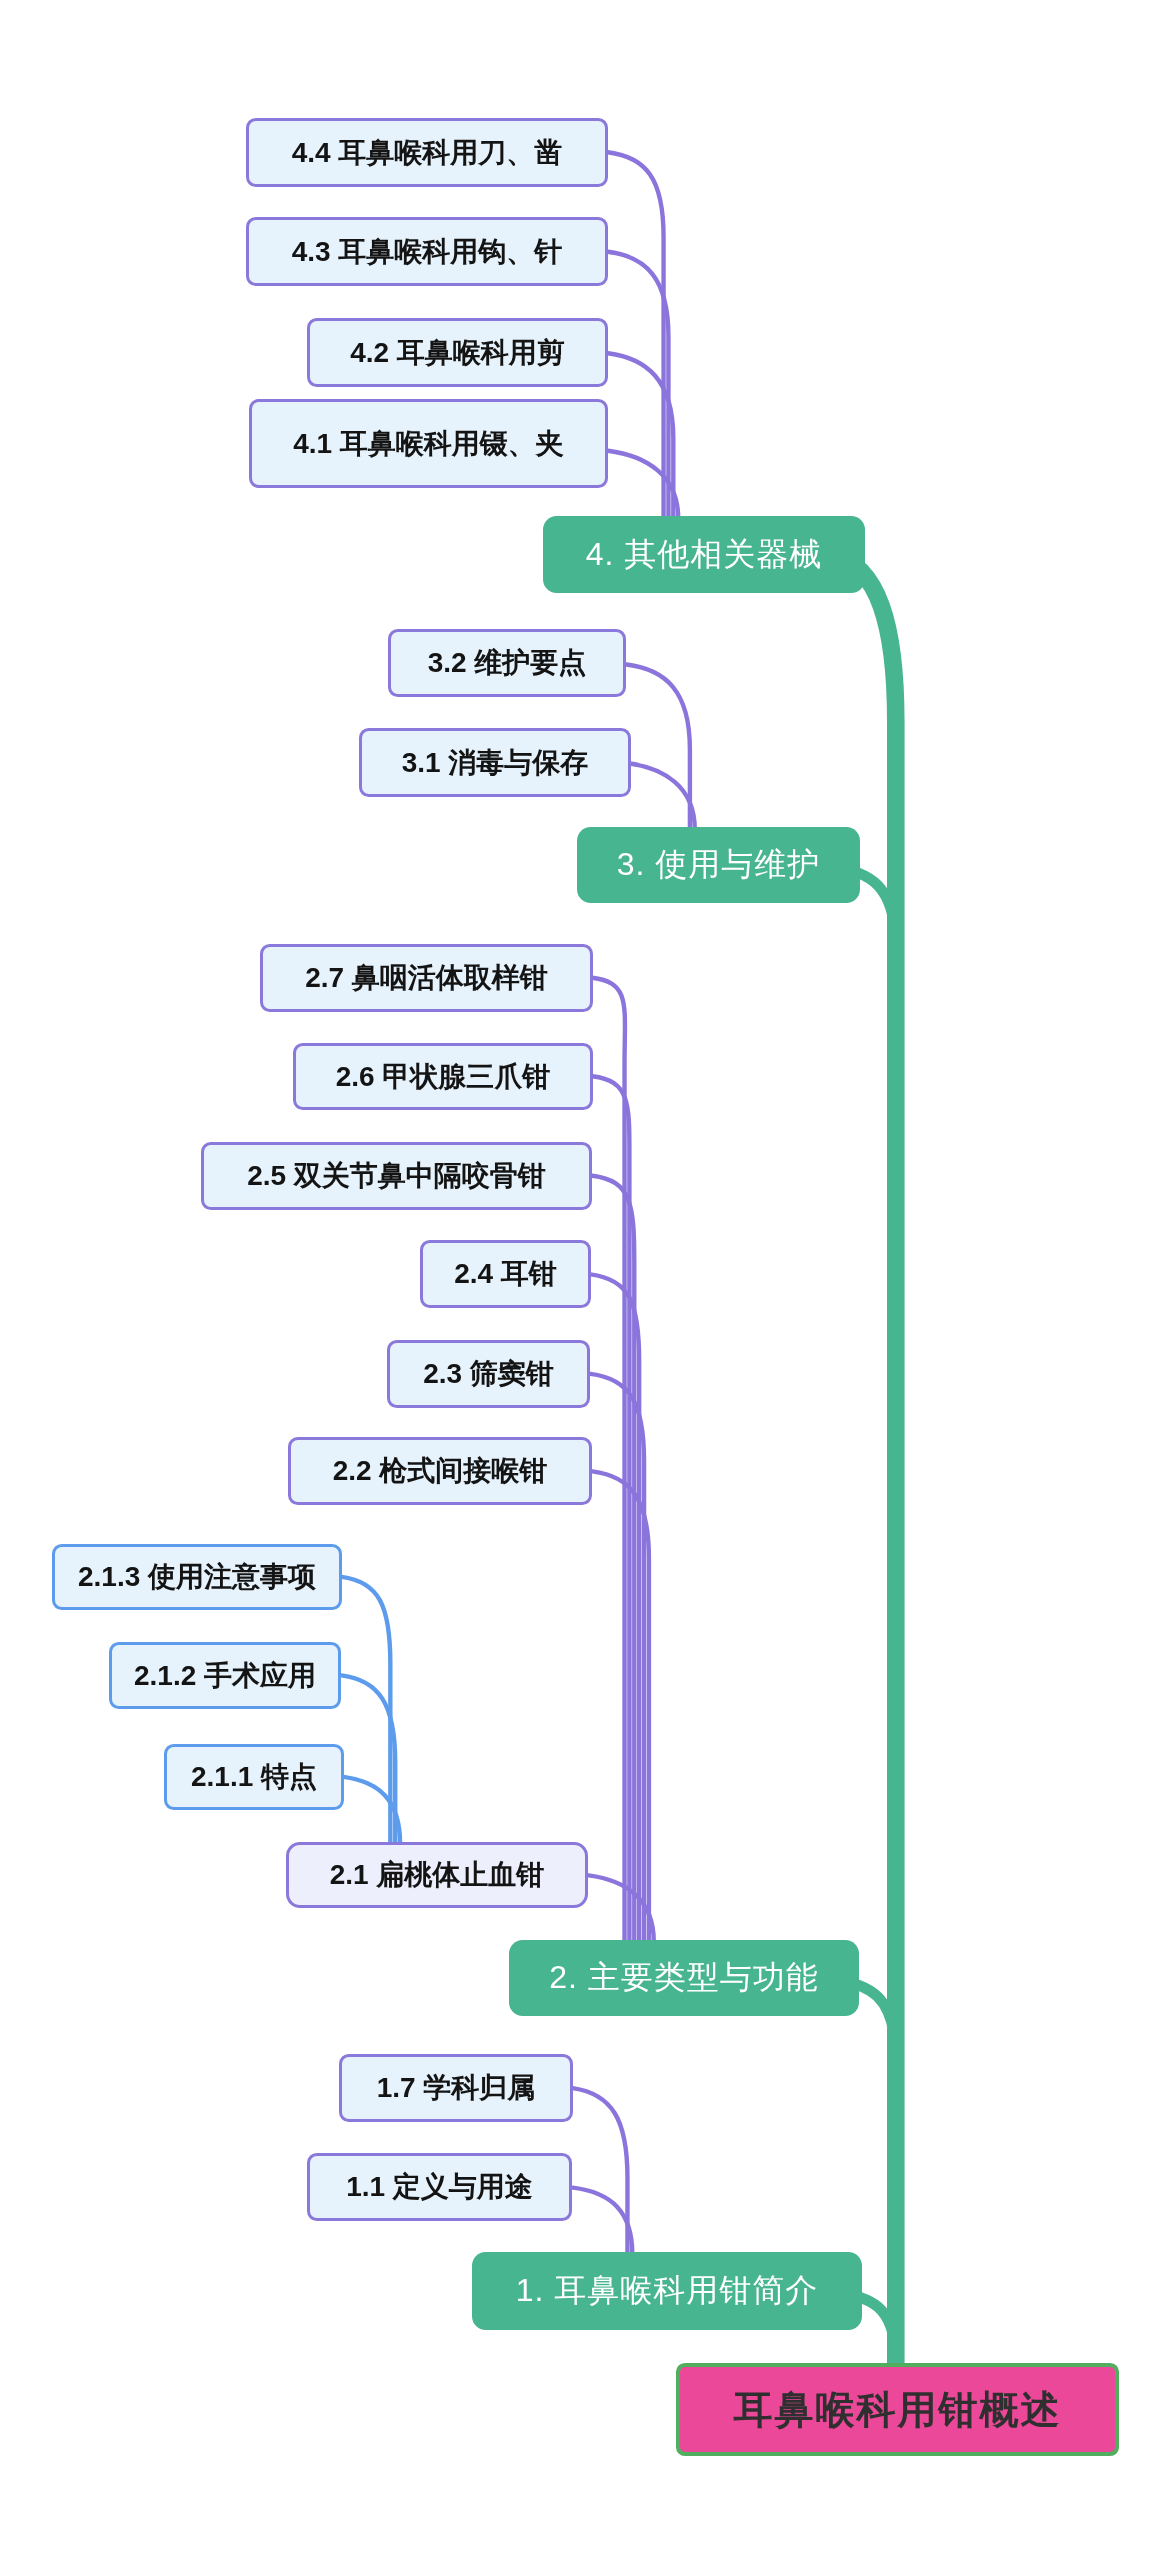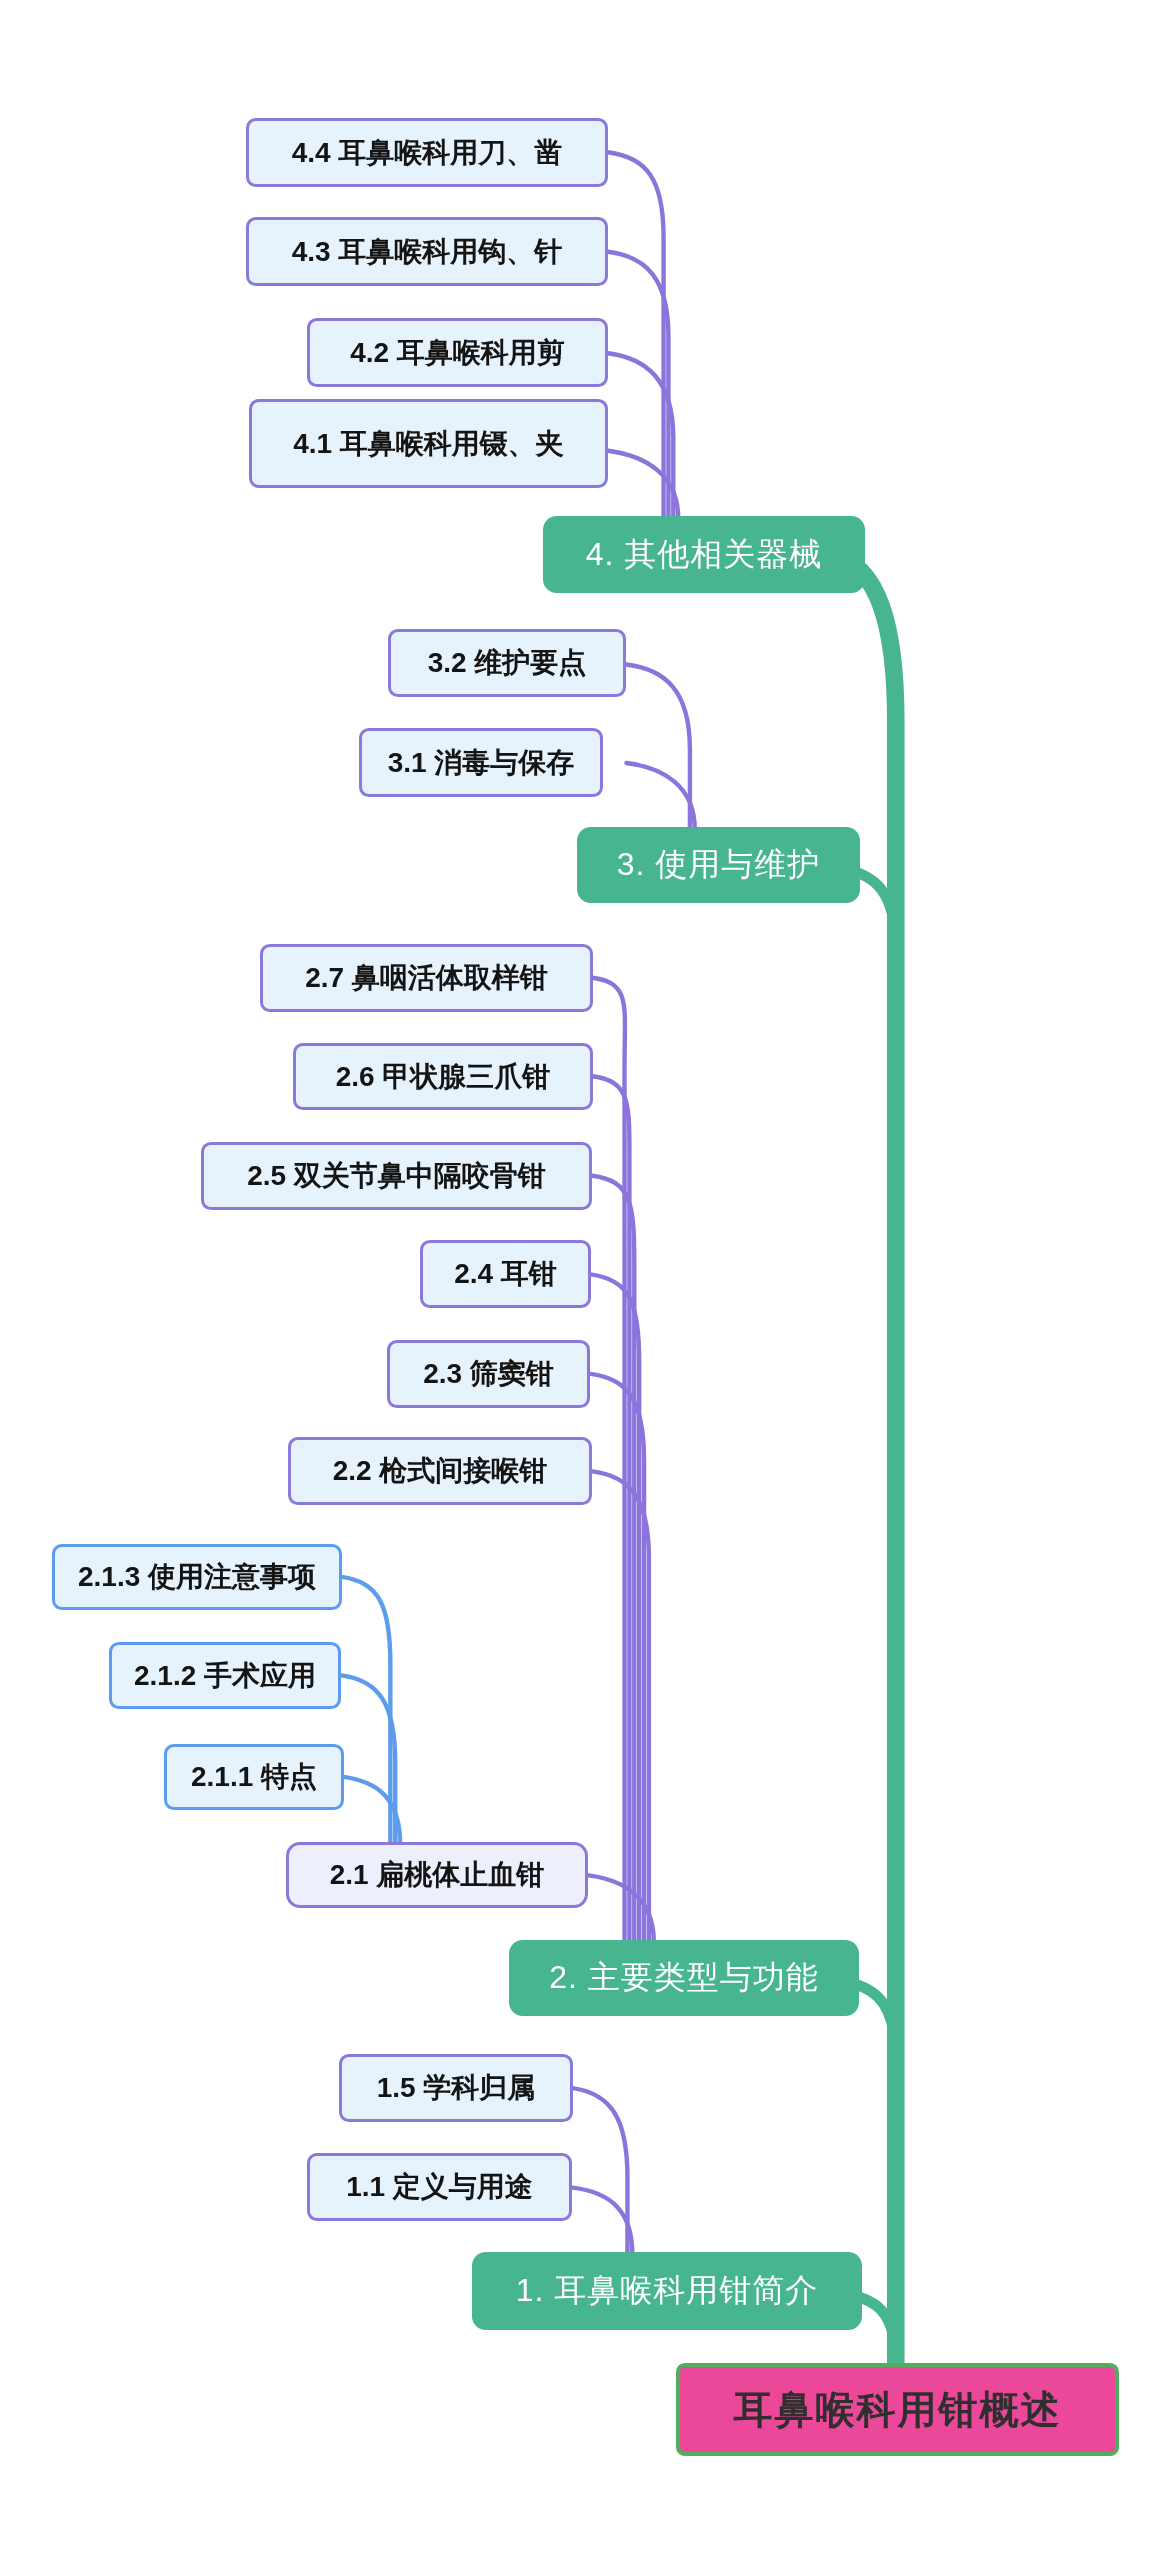--- a/index.html
+++ b/index.html
@@ -34,21 +34,21 @@
     background:#ec4899;border:4.9px solid #52AE5F;border-radius:8.8px;
     color:#2f2f2f;font-size:39px;font-weight:700;letter-spacing:2px;
   }
   
   #n44 {left:246px; top:118px;  width:362px; height:69px;}
   #n43 {left:246px; top:217px;  width:362px; height:69px;}
   #n42 {left:307px; top:318px;  width:301px; height:69px;}
   #n41 {left:249px; top:399px;  width:359px; height:89px;}
   #n4  {left:510px; top:516px;  width:322px; height:77px;}
   #n32 {left:388px; top:629px;  width:238px; height:68px;}
-  #n31 {left:359px; top:728px;  width:244px; height:69px;}
+  #n31 {left:359px; top:728px;  width:272px; height:69px;}
   #n3  {left:544px; top:827px;  width:283px; height:76px;}
   #n27 {left:260px; top:944px;  width:333px; height:68px;}
   #n26 {left:293px; top:1043px; width:300px; height:67px;}
   #n25 {left:201px; top:1142px; width:391px; height:68px;text-align:center;}
   #n24 {left:420px; top:1240px; width:171px; height:68px;}
   #n23 {left:387px; top:1340px; width:203px; height:68px;}
   #n22 {left:288px; top:1437px; width:304px; height:68px;}
   #n213{left:52px;  top:1544px; width:290px; height:66px;}
   #n212{left:109px; top:1642px; width:232px; height:67px;}
   #n211{left:164px; top:1744px; width:180px; height:66px;}
@@ -117,20 +117,20 @@
   <div class="node node-sub" id="n25">2.5 双关节鼻中隔咬骨钳</div>
   <div class="node node-sub" id="n24">2.4 耳钳</div>
   <div class="node node-sub" id="n23">2.3 筛窦钳</div>
   <div class="node node-sub" id="n22">2.2 枪式间接喉钳</div>
   <div class="node node-blue" id="n213">2.1.3 使用注意事项</div>
   <div class="node node-blue" id="n212">2.1.2 手术应用</div>
   <div class="node node-blue" id="n211">2.1.1 特点</div>
   <div class="node node-21" id="n21">2.1 扁桃体止血钳</div>
   <div class="node node-main" id="n2">2. 主要类型与功能</div>
 
-  <div class="node node-sub" id="n12">1.5 学科归属</div>
+  <div class="node node-sub" id="n12">1.7 学科归属</div>
   <div class="node node-sub" id="n11">1.1 定义与用途</div>
   <div class="node node-main" id="n1">1. 耳鼻喉科用钳简介</div>
 
   <div class="node node-root" id="nroot">耳鼻喉科用钳概述</div>
 
 </div>
 
 
 </body></html>

